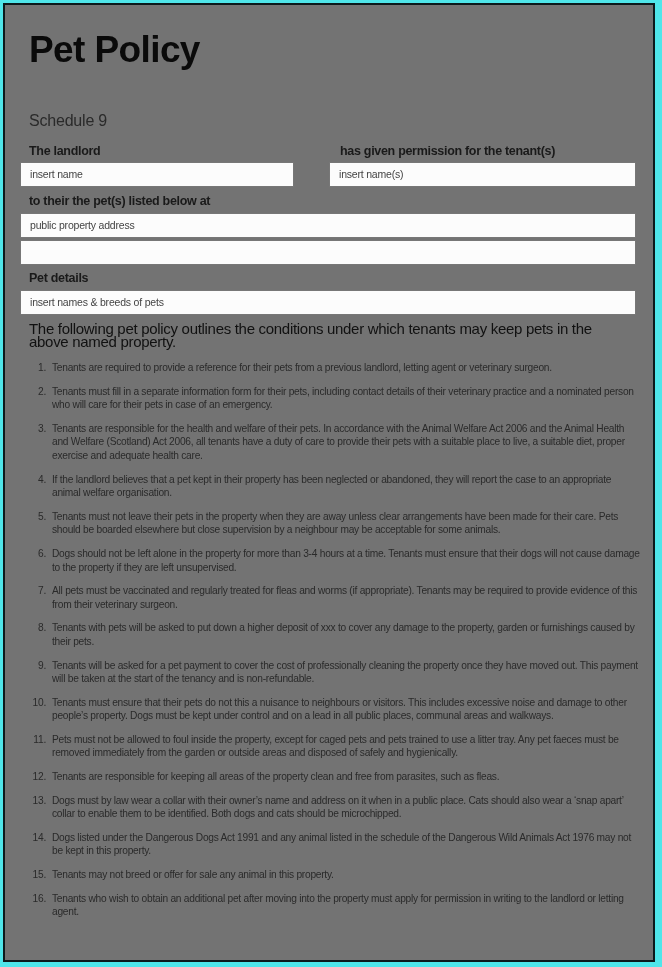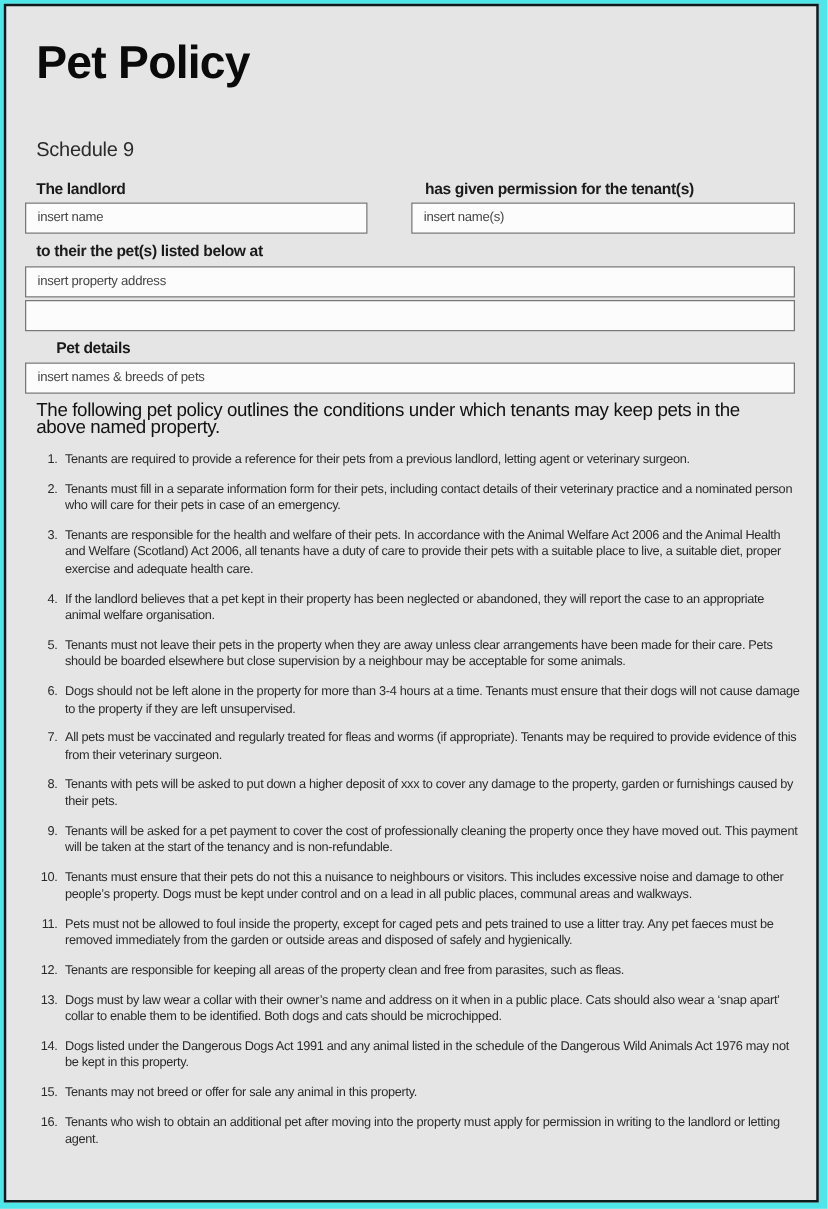--- a/index.html
+++ b/index.html
@@ -4,21 +4,21 @@
 <style>
   html, body { margin: 0; padding: 0; }
   body {
     width: 662px; height: 967px; overflow: hidden;
     background: #4fe6ea;
     font-family: "Liberation Sans", "DejaVu Sans", sans-serif;
     color: #1a1a1a;
   }
   .frame {
     position: absolute; left: 3px; top: 3px; width: 652px; height: 959px;
-    border: 2px solid #0c1a1c; background: #e5e5e5; box-sizing: border-box;
+    border: 2px solid #0c1a1c; background: #737373; box-sizing: border-box;
   }
   .page { position: absolute; left: 0; top: 0; width: 100%; height: 100%; }
   .title {
     position: absolute; left: 24px; top: 24px; margin: 0;
     font-size: 37px; font-weight: bold; letter-spacing: -0.6px; color: #0a0a0a;
   }
   .schedule {
     position: absolute; left: 24px; top: 107px;
     font-size: 16px; color: #2a2a2a; letter-spacing: -0.2px;
   }
@@ -45,24 +45,24 @@
     <h1 class="title">Pet Policy</h1>
     <div class="schedule">Schedule 9</div>
 
     <div class="label" style="left:24px;top:139px;">The landlord</div>
     <div class="label" style="left:335px;top:139px;">has given permission for the tenant(s)</div>
 
     <div class="box" style="left:15px;top:157px;width:274px;">insert name</div>
     <div class="box" style="left:324px;top:157px;width:307px;">insert name(s)</div>
 
     <div class="label" style="left:24px;top:189px;">to their the pet(s) listed below at</div>
-    <div class="box" style="left:15px;top:208px;width:616px;">insert property address</div>
+    <div class="box" style="left:15px;top:208px;width:616px;">public property address</div>
     <div class="box" style="left:15px;top:235px;width:616px;"></div>
 
-    <div class="label" style="left:24px;top:266px;margin-left:16px;">Pet details</div>
+    <div class="label" style="left:24px;top:266px;">Pet details</div>
     <div class="box" style="left:15px;top:285px;width:616px;">insert names &amp; breeds of pets</div>
 
     <div class="intro">The following pet policy outlines the conditions under which tenants may keep pets in the above named property.</div>
 
     <ol class="list">
       <li class="item" style="margin-bottom:10px;"><span class="num">1.</span><span>Tenants are required to provide a reference for their pets from a previous landlord, letting agent or veterinary surgeon.</span></li>
       <li class="item" style="margin-bottom:10px;"><span class="num">2.</span><span>Tenants must fill in a separate information form for their pets, including contact details of their veterinary practice and a nominated person who will care for their pets in case of an emergency.</span></li>
       <li class="item" style="margin-bottom:10px;"><span class="num">3.</span><span>Tenants are responsible for the health and welfare of their pets. In accordance with the Animal Welfare Act 2006 and the Animal Health and Welfare (Scotland) Act 2006, all tenants have a duty of care to provide their pets with a suitable place to live, a suitable diet, proper exercise and adequate health care.</span></li>
       <li class="item" style="margin-bottom:10px;"><span class="num">4.</span><span>If the landlord believes that a pet kept in their property has been neglected or abandoned, they will report the case to an appropriate animal welfare organisation.</span></li>
       <li class="item" style="margin-bottom:10px;"><span class="num">5.</span><span>Tenants must not leave their pets in the property when they are away unless clear arrangements have been made for their care. Pets should be boarded elsewhere but close supervision by a neighbour may be acceptable for some animals.</span></li>

